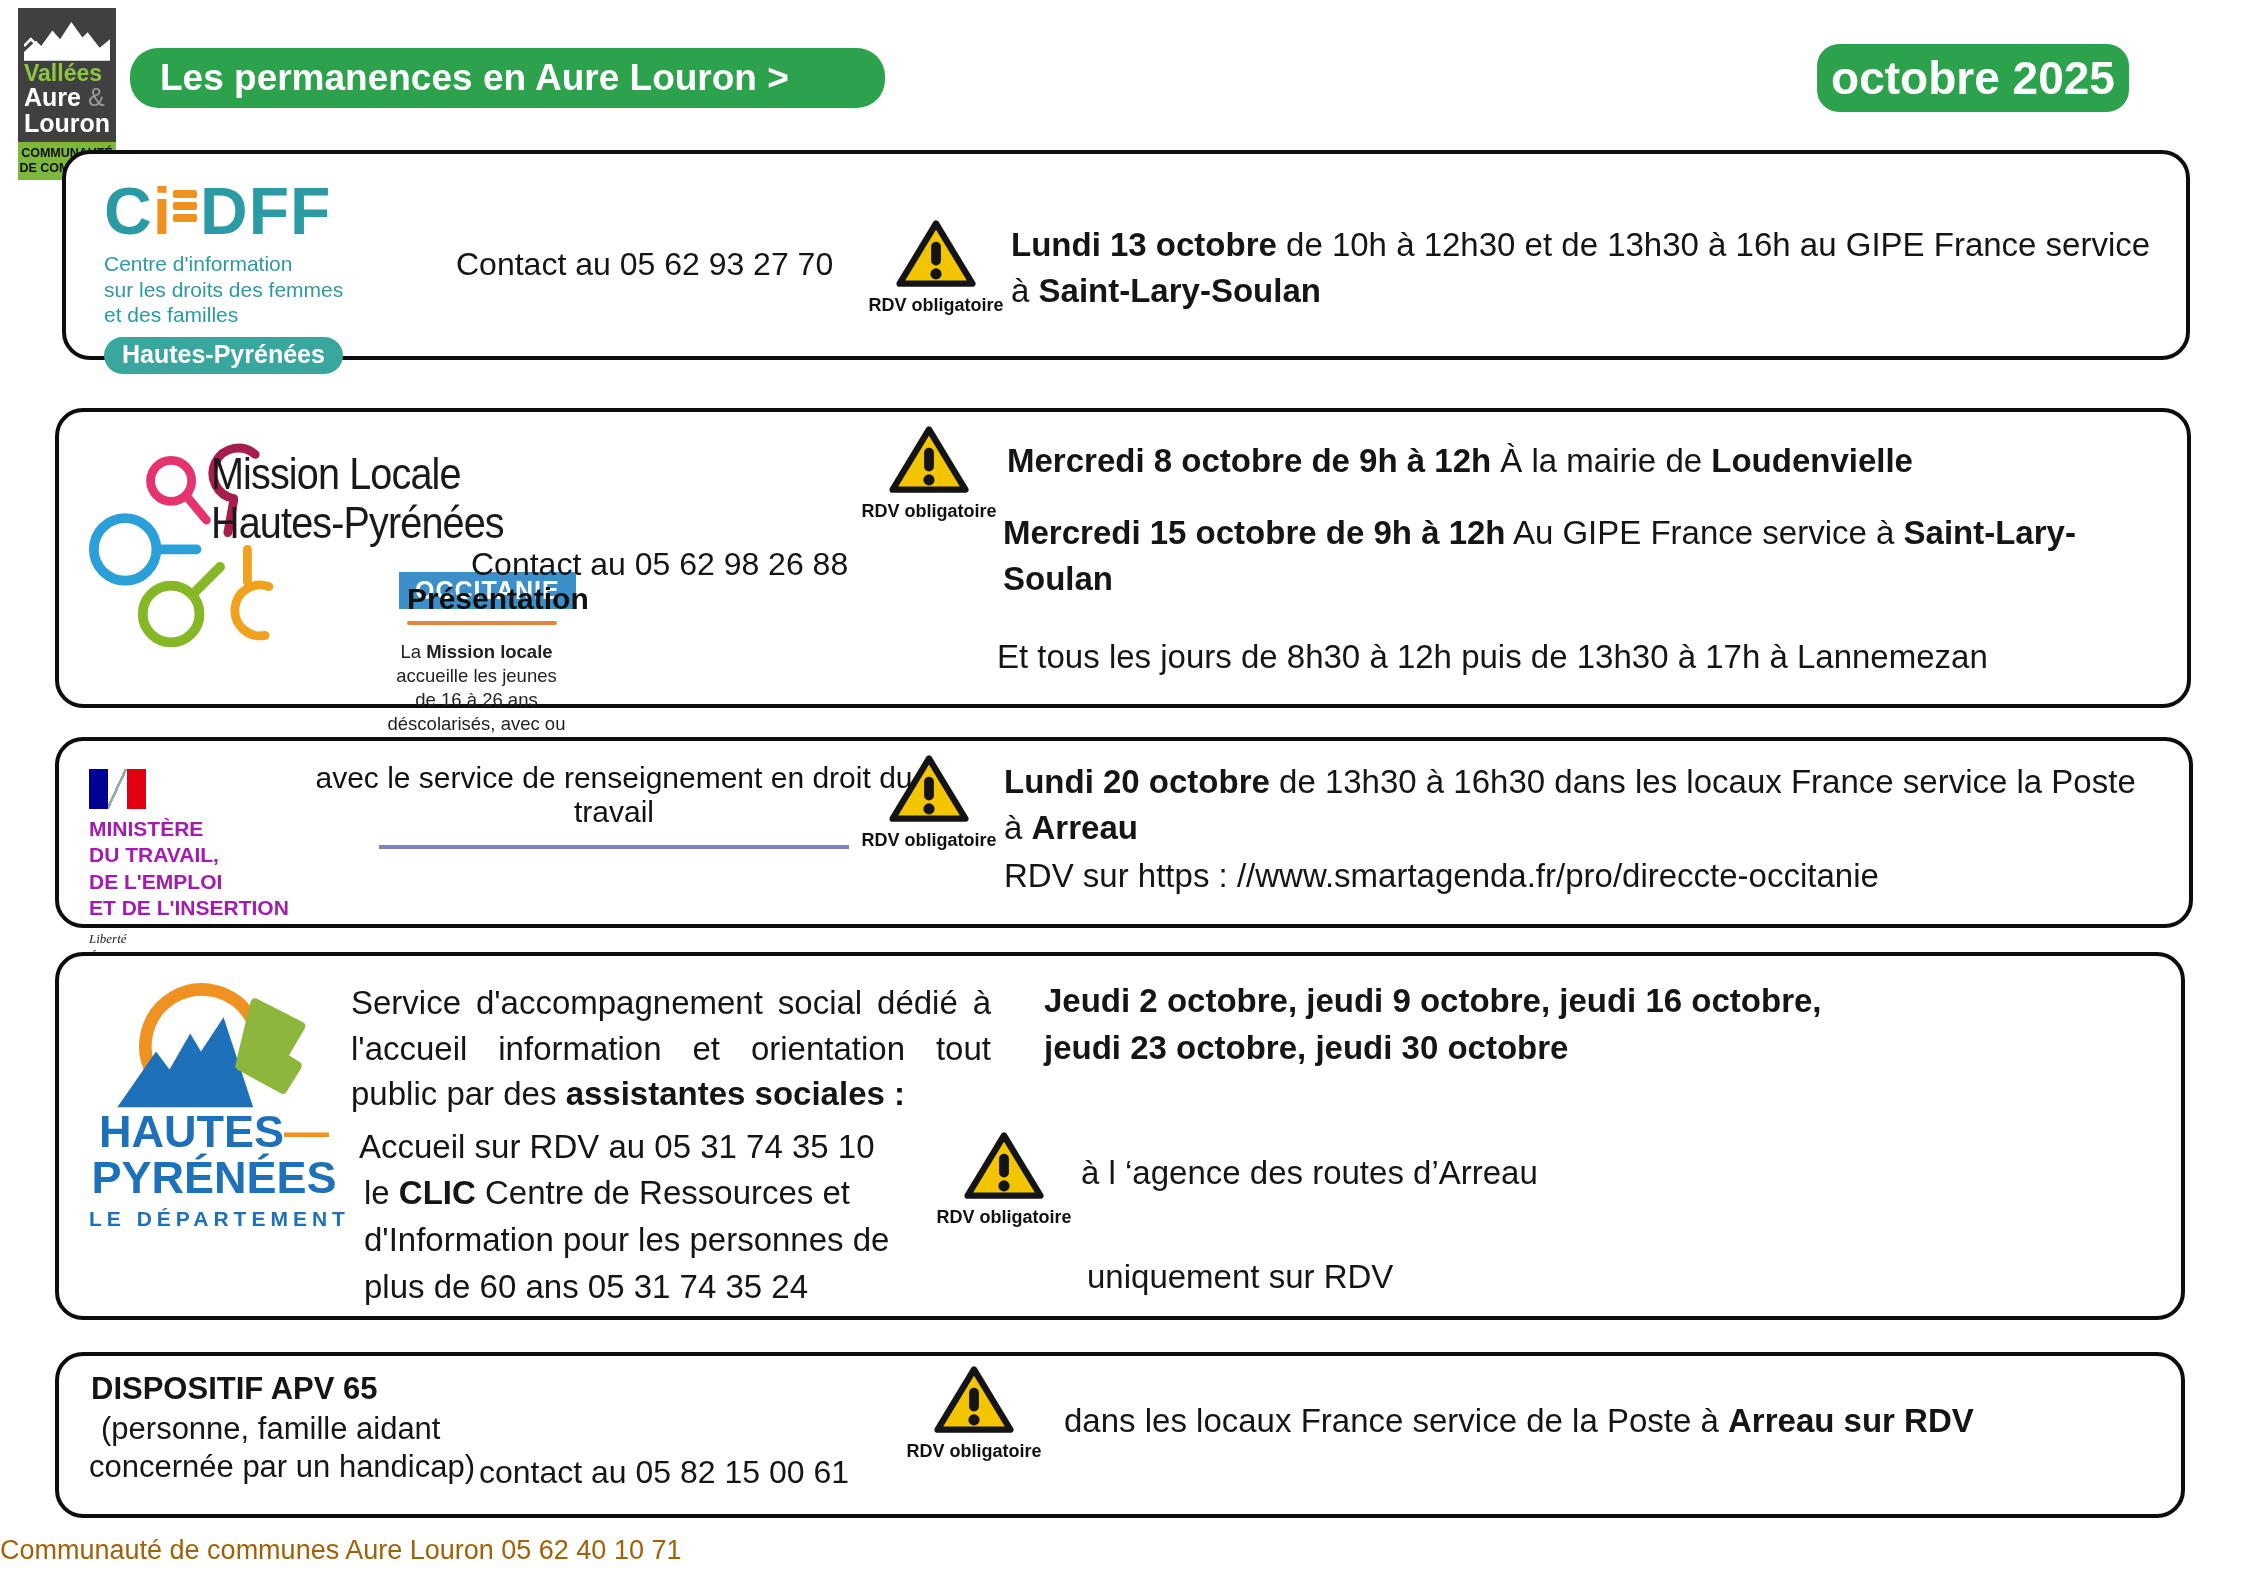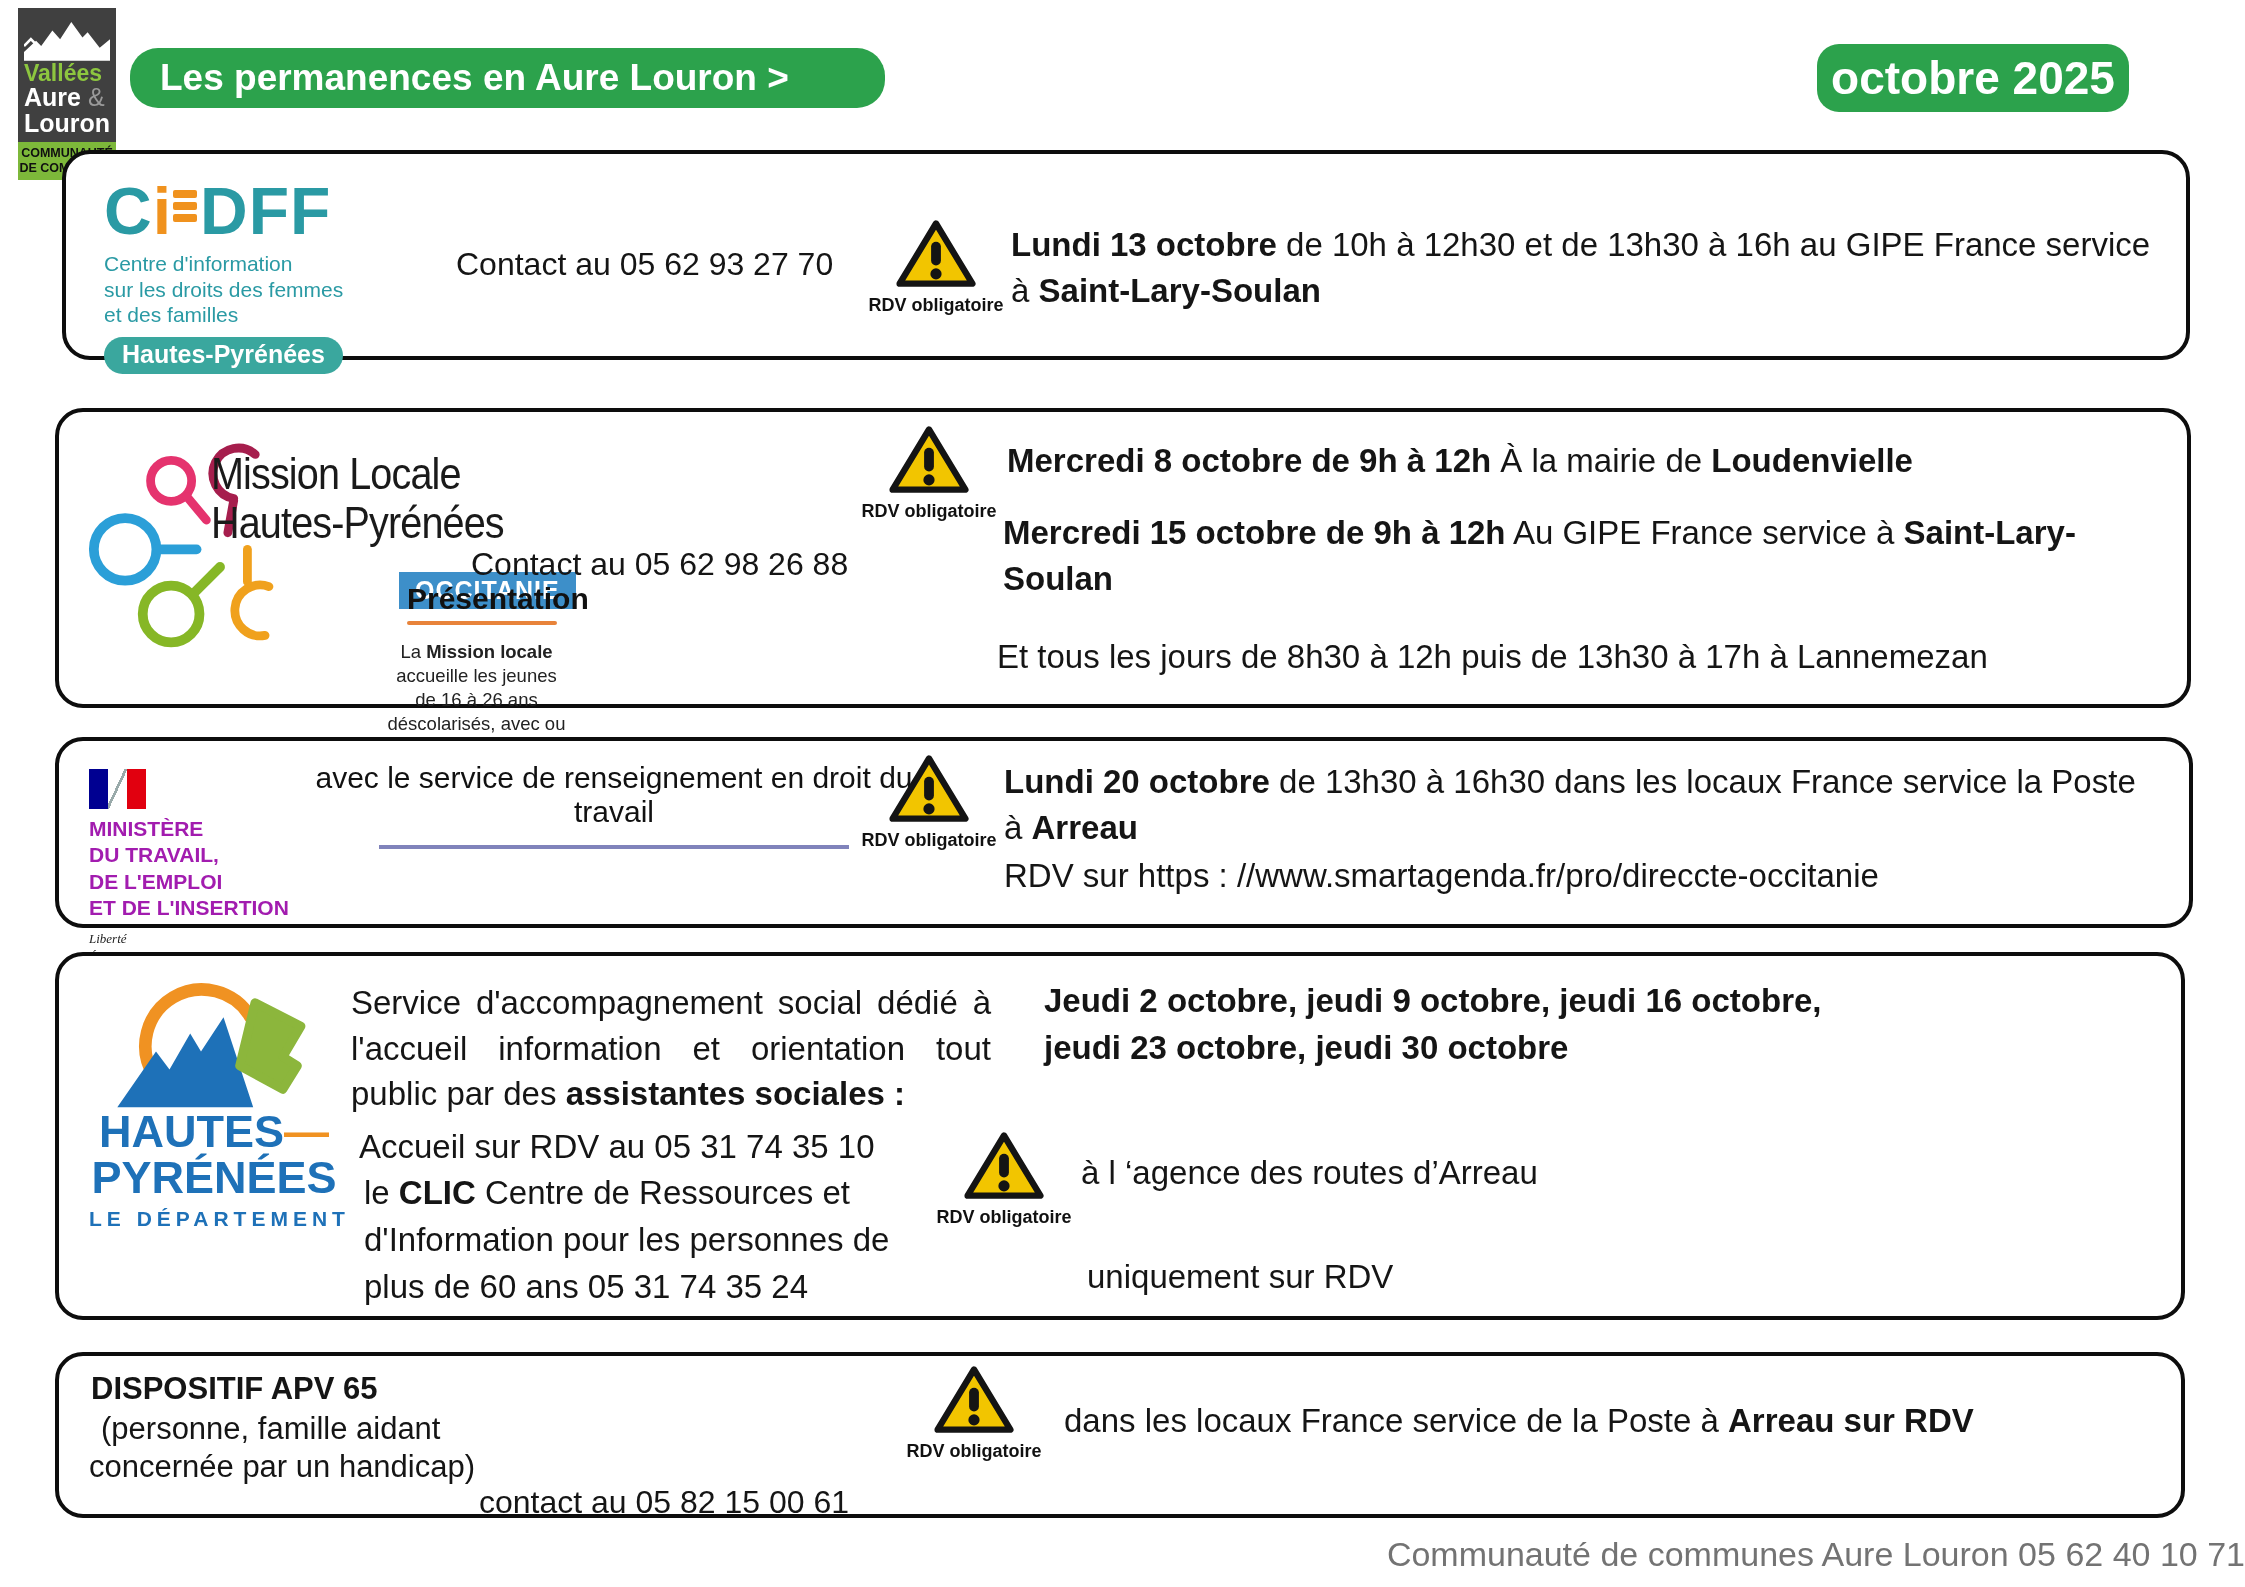--- a/index.html
+++ b/index.html
@@ -72,21 +72,21 @@
   .rdv-line{width:470px;height:4px;background:#8083bb;margin:16px auto 0;}
 
   
   .dept-logo{text-align:center;width:250px;}
   .dept-logo svg{width:225px;height:135px;display:block;margin:0 auto;}
   .dept-name{color:#1e71b8;font-weight:800;font-size:45px;line-height:1.02;letter-spacing:0px;}
   .dept-dash{color:#f09222;}
   .dept-sub{color:#1e71b8;font-size:21px;letter-spacing:5px;margin-top:6px;font-weight:600;white-space:nowrap;}
   .just{text-align:justify;}
 
-  .footer{position:absolute;left:0;right:0;top:1535px;text-align:right;font-size:34px;color:#737373;}
+  .footer{position:absolute;left:0;right:0;top:1535px;text-align:left;font-size:27px;color:#a16207;}
 </style>
 </head>
 <body>
 
 <div class="page">
 
   <div class="logo-block">
     <div class="logo-black">
       <svg class="mtn" viewBox="0 0 100 55">
         <path d="M0 45 L14 32 L20 38 L33 20 L42 30 L55 10 L68 28 L74 22 L88 40 L100 30 L100 55 L0 55 Z" fill="#ffffff"></path>
@@ -240,21 +240,21 @@
       <div class="warn-label">RDV obligatoire</div>
     </div>
     <div class="abs line" style="left:1022px;top:194px;">à l ‘agence des routes d’Arreau</div>
     <div class="abs line" style="left:1028px;top:298px;">uniquement sur RDV</div>
   </div>
 
   <div class="card" id="card-apv">
     <div class="abs line b" style="left:32px;top:12px;font-size:31px;">DISPOSITIF APV 65</div>
     <div class="abs line" style="left:42px;top:52px;font-size:31px;">(personne, famille aidant</div>
     <div class="abs line" style="left:30px;top:90px;font-size:31px;">concernée par un handicap)</div>
-    <div class="abs line" style="left:420px;top:94px;font-size:32px;margin-top:30px;">contact au 05 82 15 00 61</div>
+    <div class="abs line" style="left:420px;top:94px;font-size:32px;">contact au 05 82 15 00 61</div>
     <div class="warn" style="left:840px;top:6px;">
       <svg viewBox="0 0 120 110">
         <path d="M60 10 L112 96 L8 96 Z" fill="#f2c500" stroke="#141414" stroke-width="9" stroke-linejoin="round"></path>
         <rect x="53" y="36" width="14" height="34" rx="7" fill="#141414"></rect>
         <circle cx="60" cy="82" r="8" fill="#141414"></circle>
       </svg>
       <div class="warn-label">RDV obligatoire</div>
     </div>
     <div class="abs line" style="left:1005px;top:42px;width:1100px;">
       <span>dans les locaux France service de la Poste à </span><span class="b">Arreau sur RDV</span>

